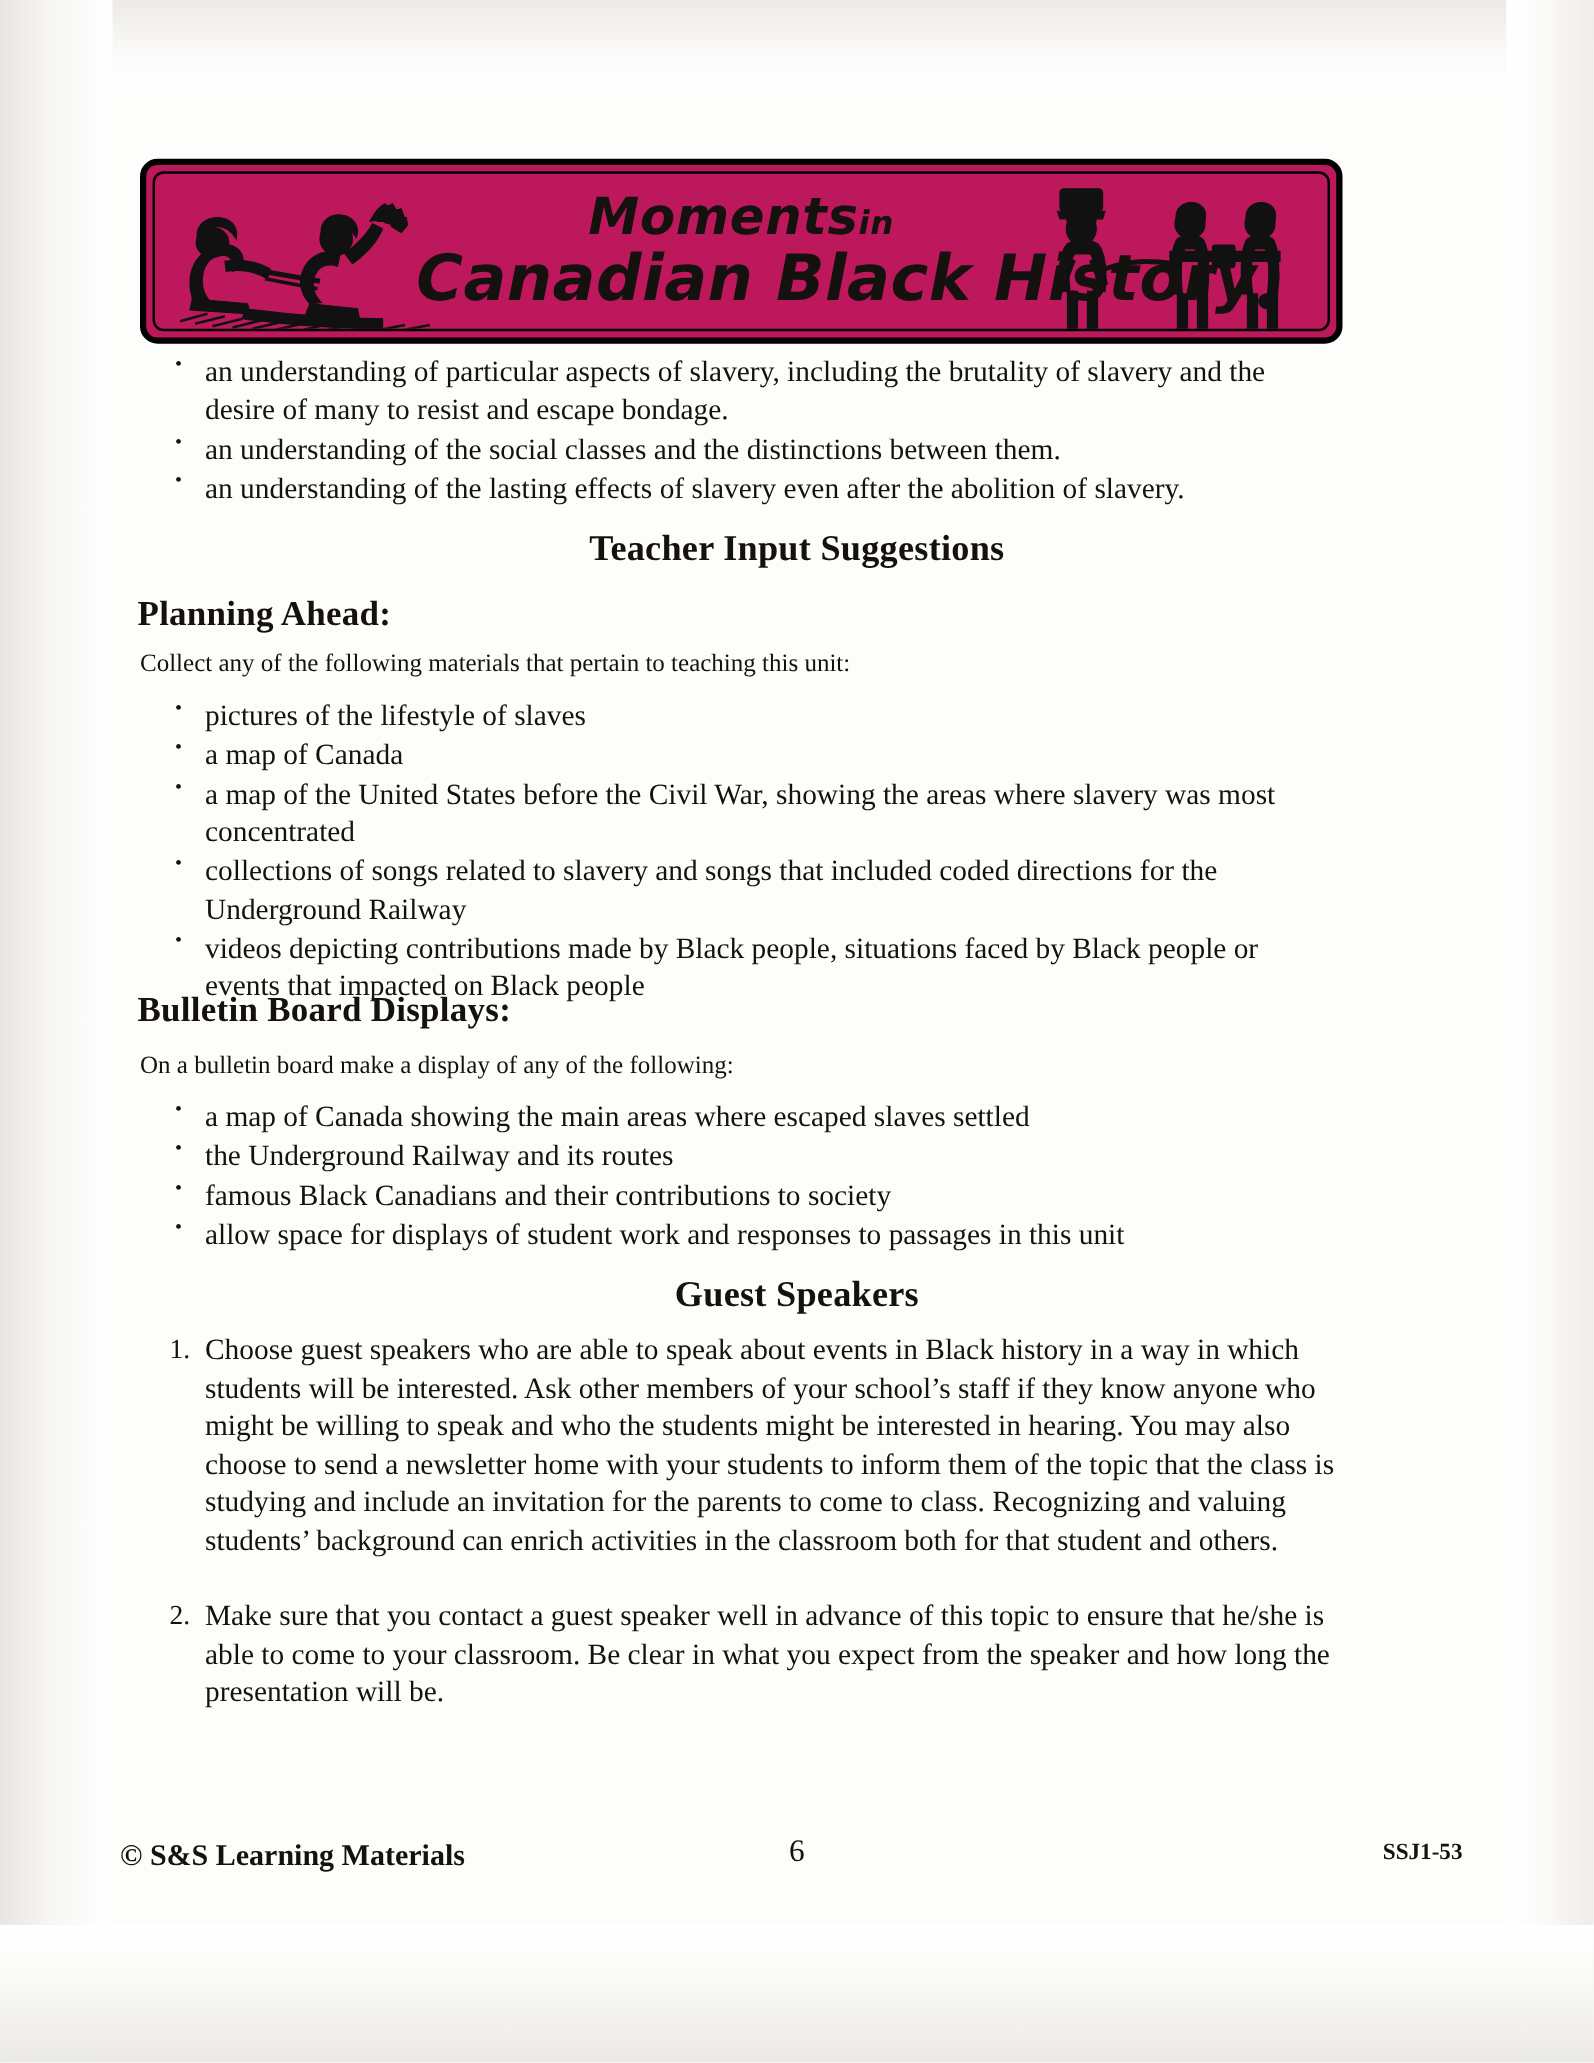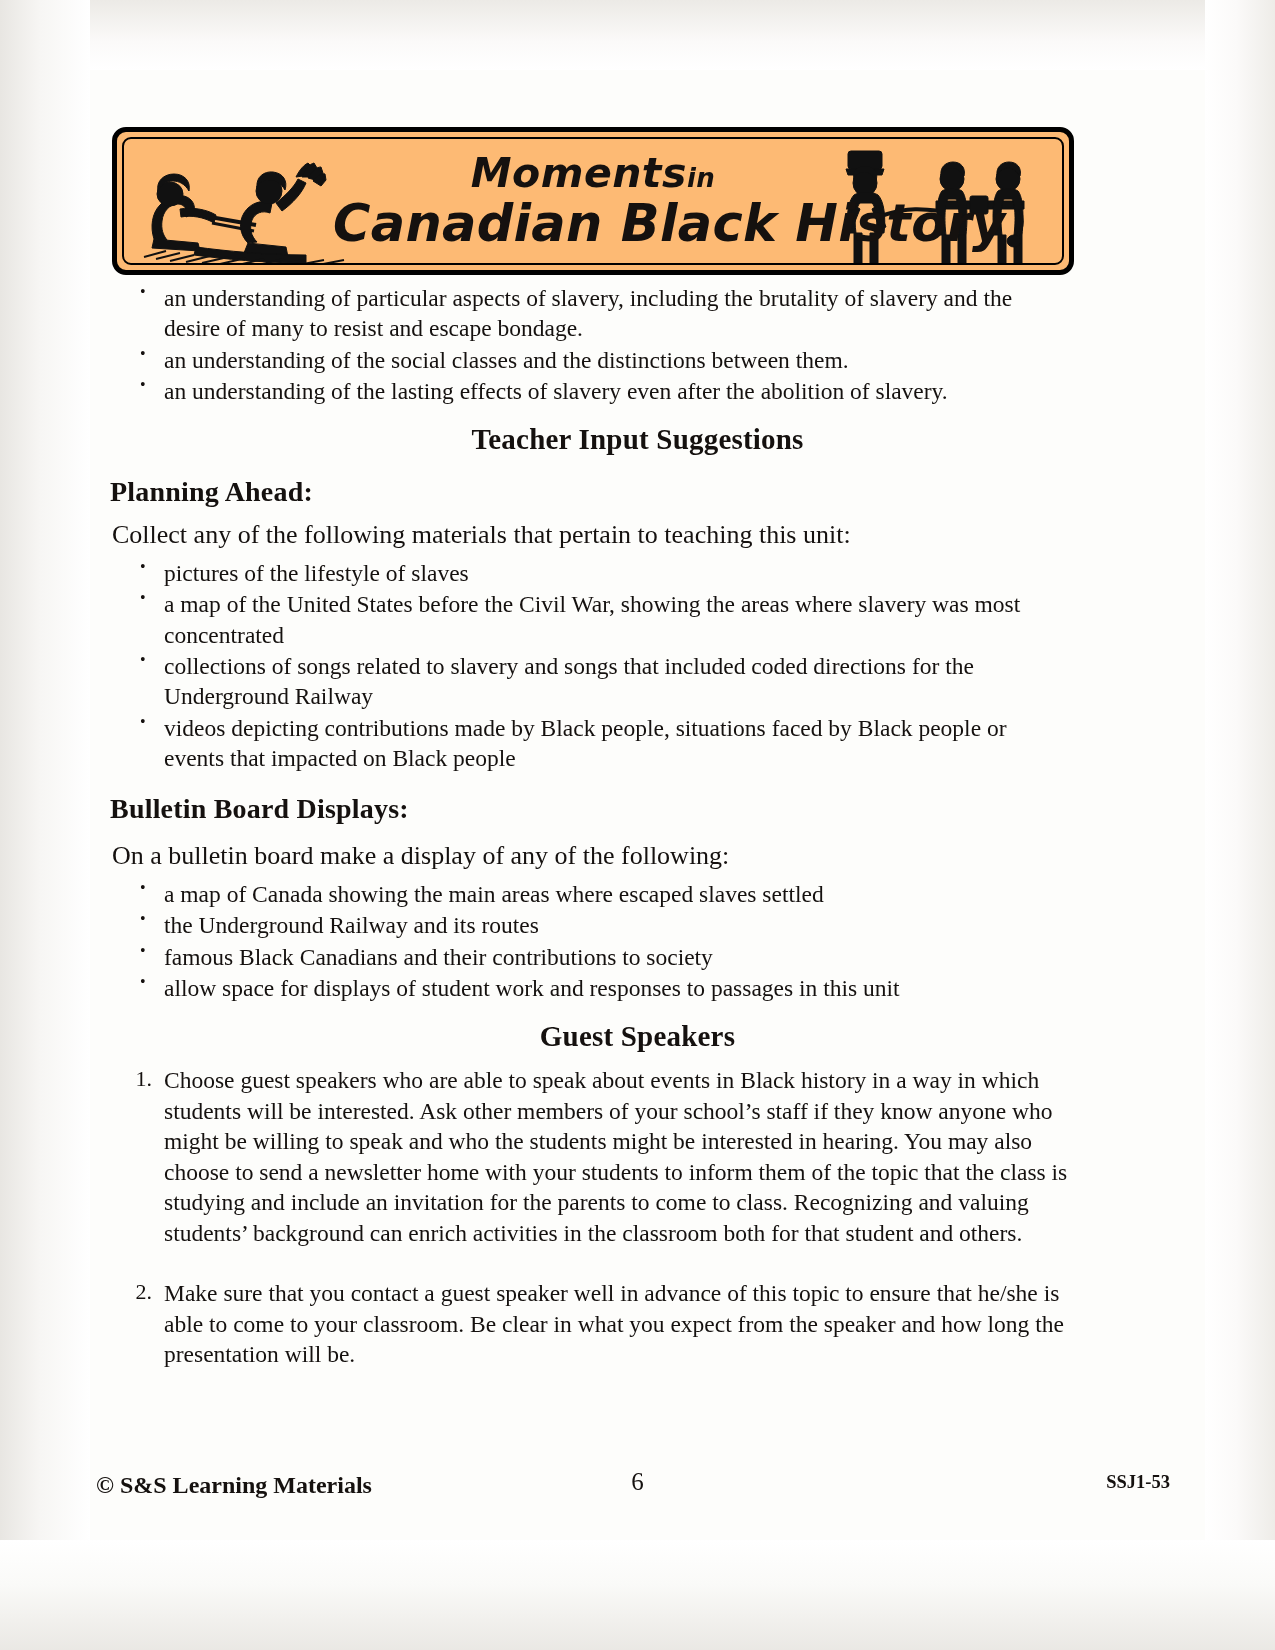--- a/index.html
+++ b/index.html
@@ -50,21 +50,21 @@
 
   
   .banner {
     position: absolute;
     left: 112px;
     top: 127px;
     width: 962px;
     height: 148px;
     border: 5px solid #000;
     border-radius: 14px;
-    background: #fdba74;
+    background: #be185d;
     box-sizing: border-box;
   }
   .banner-inner {
     position: absolute;
     inset: 5px;
     border: 2px solid #000;
     border-radius: 9px;
     box-sizing: border-box;
     overflow: hidden;
   }
@@ -168,21 +168,21 @@
     font-weight: bold;
     font-size: 28px;
     letter-spacing: 0.2px;
   }
   .head-planning { top: 193px; }
   .head-bulletin { top: 510px; }
 
   .lead-para {
     position: absolute;
     left: 112px;
-    font-size: 26px;
+    font-size: 20px;
     line-height: 1.3;
   }
   .lead-collect  { top: 235px; }
   .lead-bulletin { top: 556px; }
 
   .materials-list {
     position: absolute;
     left: 138px;
     top: 275px;
     width: 920px;
@@ -346,20 +346,21 @@
     </ul>
 
     <div class="section-title title-teacher">Teacher Input Suggestions</div>
 
     <div class="sub-head head-planning">Planning Ahead:</div>
 
     <div class="lead-para lead-collect">Collect any of the following materials that pertain to teaching this unit:</div>
 
     <ul class="bullet-list materials-list">
       <li>pictures of the lifestyle of slaves</li>
+      <li>a map of Canada</li>
       <li>a map of the United States before the Civil War, showing the areas where slavery was most concentrated</li>
       <li>collections of songs related to slavery and songs that included coded directions for the Underground Railway</li>
       <li>videos depicting contributions made by Black people, situations faced by Black people or events that impacted on Black people</li>
     </ul>
 
     <div class="sub-head head-bulletin">Bulletin Board Displays:</div>
 
     <div class="lead-para lead-bulletin">On a bulletin board make a display of any of the following:</div>
 
     <ul class="bullet-list bulletin-list">

